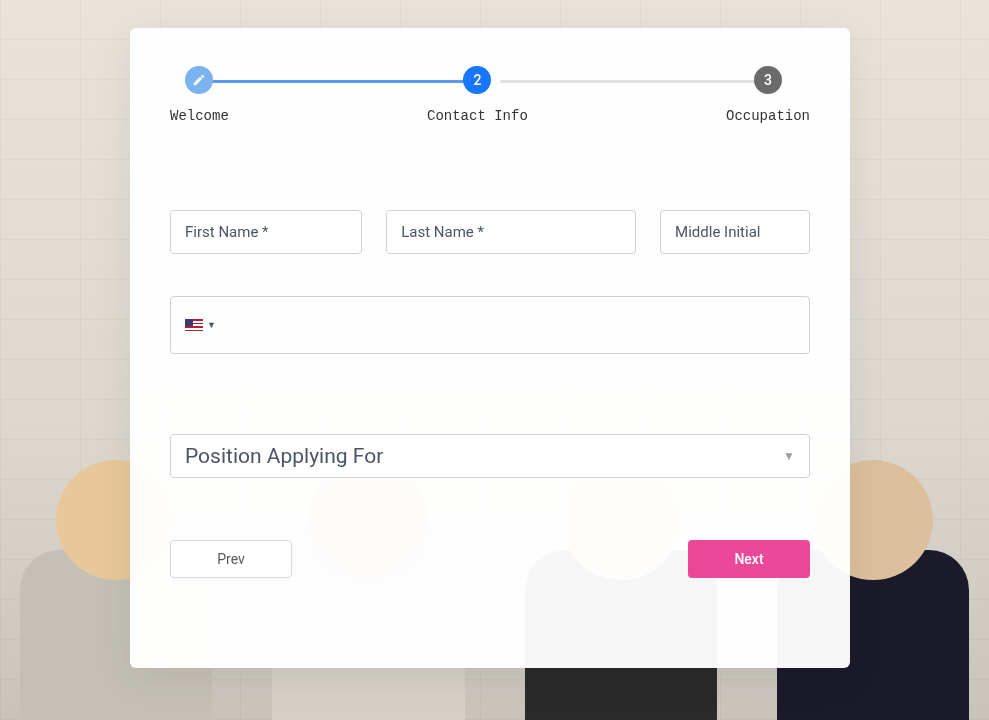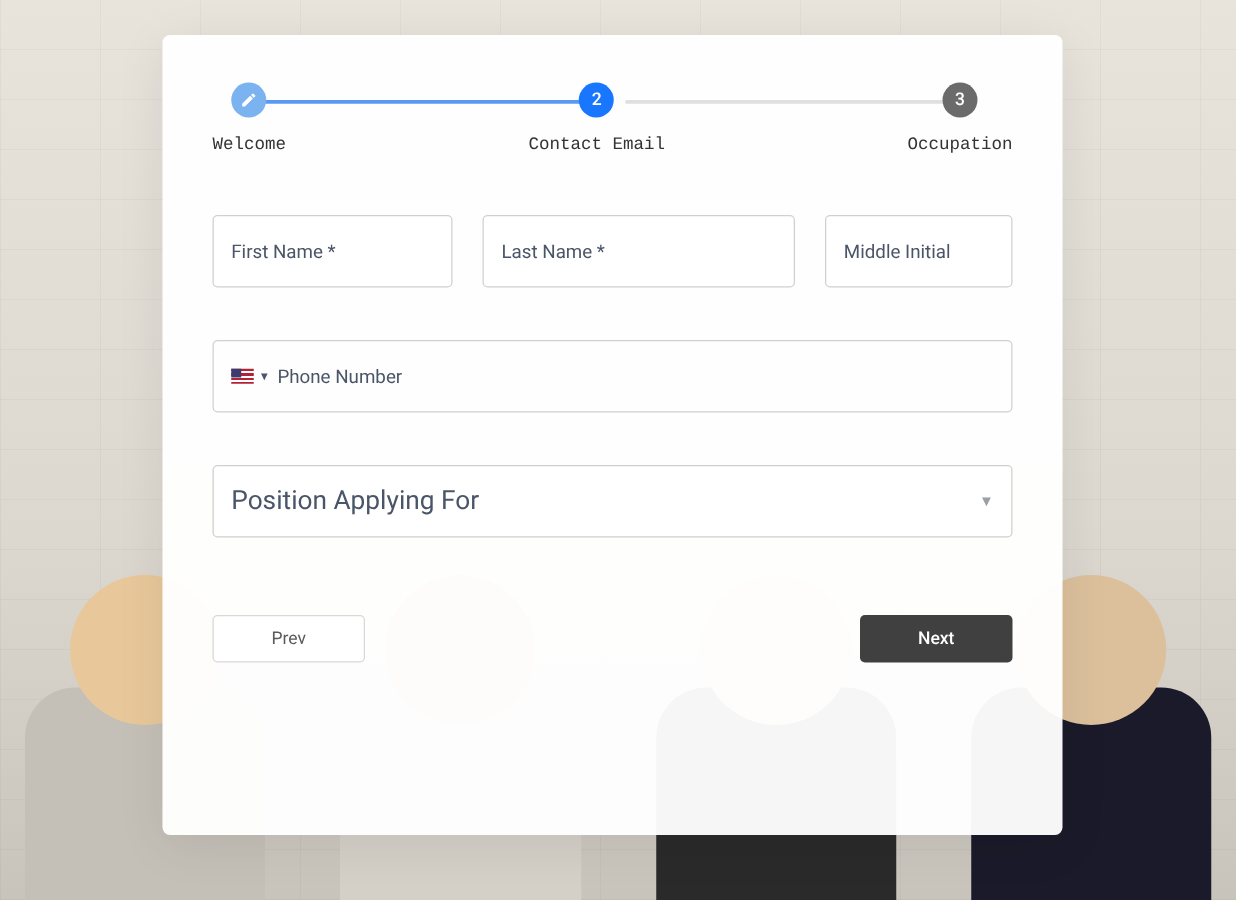--- a/index.html
+++ b/index.html
@@ -109,29 +109,30 @@
 
     .form { display:flex; flex-direction:column; gap:42px; }
 
     .row { display:flex; gap:24px; }
     .field {
       flex: 1;
       position: relative;
     }
     .input, .select {
       width: 100%;
-      height: 58px;
+      height: 44px;
       border: 1px solid #d0d0d0;
       border-radius: 4px;
       background: #fff;
       padding: 0 14px;
       font-size: 15px;
       color: #4a5568;
       outline: none;
       font-family:inherit;
+      margin-top:38px;
     }
     .input::placeholder { color: #4a5568; }
     .select { display:flex; align-items:center; justify-content:space-between; cursor:pointer; }
     .select .placeholder { color:#4a5568; font-size:21px; }
     .select .chev { color:#9aa0a6; font-size:12px; }
 
     .phone-field { display:flex; align-items:center; gap:6px; }
     .flag {
       display:inline-block; width:18px; height:12px;
       background: linear-gradient(180deg,#b22234 0 15%, #fff 15% 30%, #b22234 30% 45%, #fff 45% 60%, #b22234 60% 75%, #fff 75% 90%, #b22234 90% 100%);
@@ -150,21 +151,21 @@
     .btn {
       height: 38px;
       padding: 0 26px;
       border-radius: 4px;
       font-size: 14px;
       border: none;
       cursor: pointer;
       font-family:inherit;
     }
     .btn-prev { background:#fff; color:#5a5a5a; border:1px solid #d8d8d8; width:122px;}
-    .btn-next { background:#404040; color:#fff; width:122px; font-weight:500;}
+    .btn-next { background:#ec4899; color:#fff; width:122px; font-weight:500;}
   </style>
 </head>
 <body>
 <div class="bg">
   <div class="people">
     <div class="person p1">
         <div class="body"></div>
         <div class="head"></div>
       </div>
     <div class="person p2">
@@ -192,21 +193,21 @@
       <div class="step-circle done">
         <svg viewBox="0 0 24 24">
             <path d="M3 17.25V21h3.75l11-11-3.75-3.75-11 11zM20.7 7.04a1 1 0 0 0 0-1.41l-2.34-2.34a1 1 0 0 0-1.41 0l-1.83 1.83 3.75 3.75 1.83-1.83z"></path>
           </svg>
       </div>
       <div class="step-label">Welcome</div>
     </div>
 
     <div class="step">
       <div class="step-circle active">2</div>
-      <div class="step-label">Contact Email</div>
+      <div class="step-label">Contact Info</div>
     </div>
 
     <div class="step">
       <div class="step-circle pending">3</div>
       <div class="step-label">Occupation</div>
     </div>
   </div>
 
   <div class="form">
 
@@ -221,21 +222,20 @@
         <input class="input" type="text" placeholder="Middle Initial" style="">
       </div>
     </div>
 
     <div class="row">
       <div class="field">
         <div class="phone-wrap">
           <div class="phone-field">
             <span class="flag"></span>
             <span class="flag-chev">▼</span>
-            <input class="ph-input" type="tel" placeholder="Phone Number" style="">
           </div>
         </div>
       </div>
     </div>
 
 
     <div class="row">
       <div class="field">
         <div class="select">
           <span class="placeholder">Position Applying For</span>

